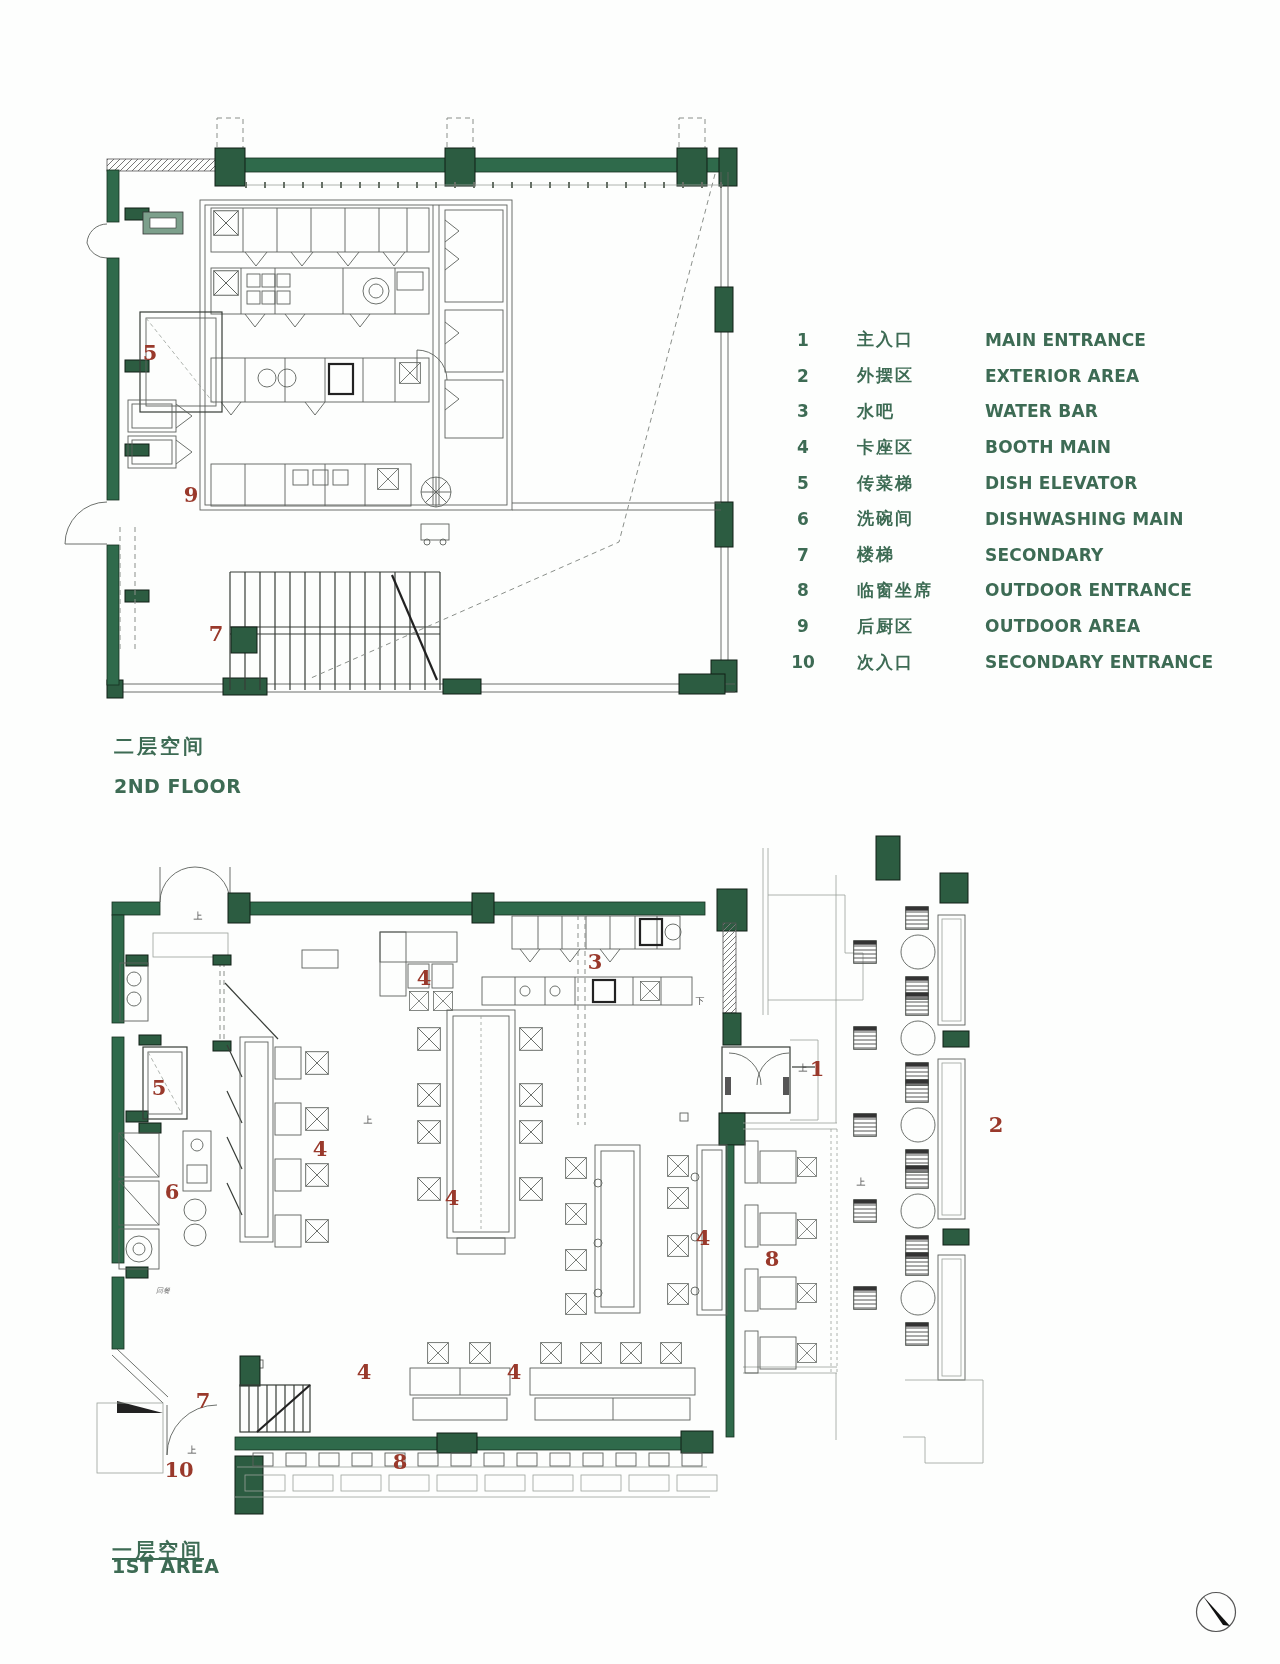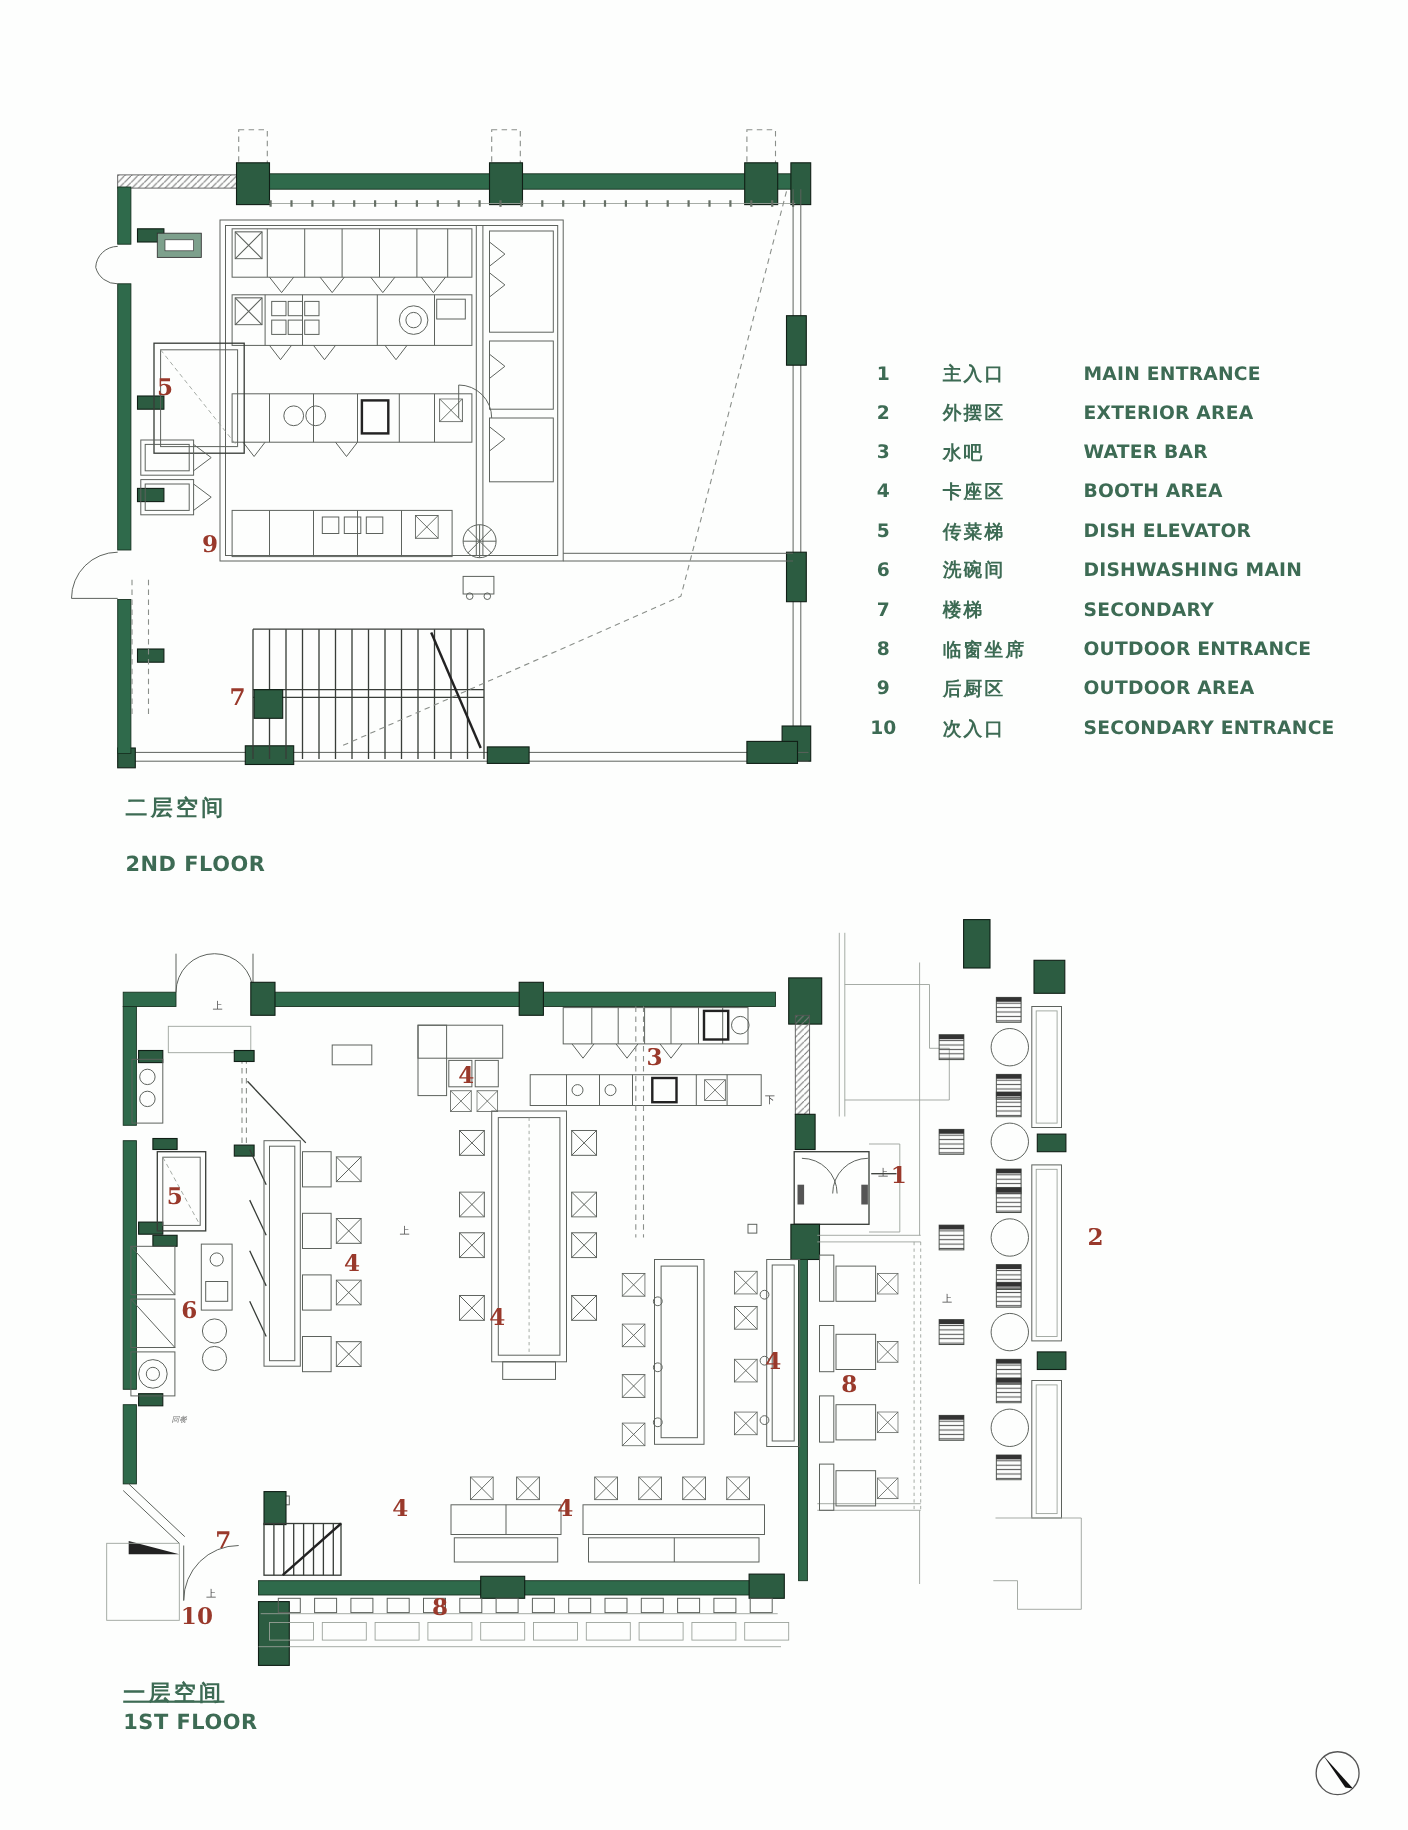--- a/index.html
+++ b/index.html
@@ -21,21 +21,21 @@
         font-weight:bold;font-size:21px;color:#99392b;line-height:1;}
   .mk{position:absolute;transform:translate(-50%,-50%);font-size:9px;color:#444;line-height:1;}
   .tinytxt{position:absolute;font-size:7px;color:#777;line-height:1;font-style:italic;}
   
   .legend{position:absolute;left:790px;top:322px;}
   .lrow{display:flex;align-items:center;height:35.8px;color:#3d6b54;font-weight:600;font-size:17px;}
   .lnum{width:26px;text-align:center;}
   .lzh{margin-left:41px;width:128px;letter-spacing:2px;}
   .len{letter-spacing:.2px;}
   
-  .ftitle-zh{position:absolute;font-size:20px;font-weight:700;color:#3d6b54;letter-spacing:3px;line-height:1;}
+  .ftitle-zh{position:absolute;font-size:20px;font-weight:700;color:#3d6b54;letter-spacing:3px;line-height:1;margin-top:12px;}
   .ftitle-en{position:absolute;font-size:19px;font-weight:700;color:#3d6b54;letter-spacing:.5px;line-height:1;}
 </style>
 </head>
 <body>
 
 <div class="canvas">
 
   <svg style="left:95px;top:112px;" width="645" height="600" viewBox="0 0 645 600">
     <defs>
       <pattern id="dh" width="6" height="6" patternUnits="userSpaceOnUse">
@@ -479,21 +479,21 @@
         <span class="len">EXTERIOR AREA</span>
       </div>
     <div class="lrow">
         <span class="lnum">3</span>
         <span class="lzh">水吧</span>
         <span class="len">WATER BAR</span>
       </div>
     <div class="lrow">
         <span class="lnum">4</span>
         <span class="lzh">卡座区</span>
-        <span class="len">BOOTH AREA</span>
+        <span class="len">BOOTH MAIN</span>
       </div>
     <div class="lrow">
         <span class="lnum">5</span>
         <span class="lzh">传菜梯</span>
         <span class="len">DISH ELEVATOR</span>
       </div>
     <div class="lrow">
         <span class="lnum">6</span>
         <span class="lzh">洗碗间</span>
         <span class="len">DISHWASHING MAIN</span>
@@ -516,20 +516,20 @@
     <div class="lrow">
         <span class="lnum">10</span>
         <span class="lzh">次入口</span>
         <span class="len">SECONDARY ENTRANCE</span>
       </div>
   </div>
 
   <span class="ftitle-zh" style="left:114px;top:724px;">二层空间</span>
   <span class="ftitle-en" style="left:114px;top:777px;">2ND FLOOR</span>
   <span class="ftitle-zh" style="left:112px;top:1528px;text-decoration:underline;">一层空间</span>
-  <span class="ftitle-en" style="left:112px;top:1557px;">1ST FLOOR</span>
+  <span class="ftitle-en" style="left:112px;top:1557px;">1ST AREA</span>
 
   <svg style="left:1190px;top:1586px;" width="52" height="52" viewBox="0 0 52 52">
     <circle cx="26" cy="26" r="19.5" fill="none" stroke="#555" stroke-width="1.2"></circle>
     <polygon points="13,10 40,40 33,39" fill="#111"></polygon>
   </svg>
 
 </div>
 
 </body></html>

